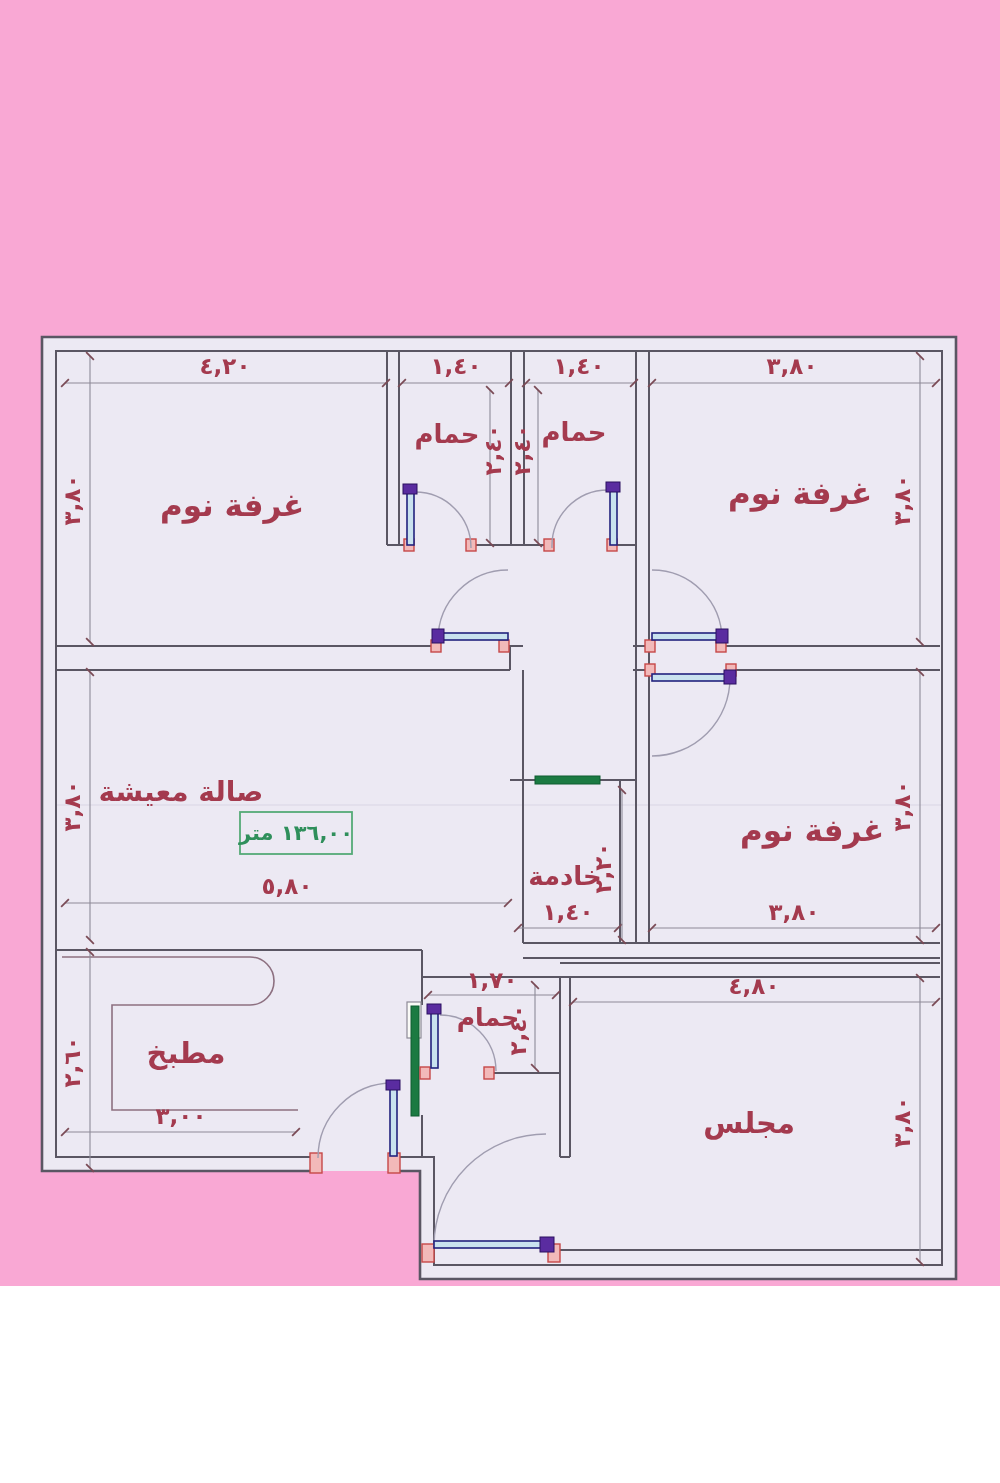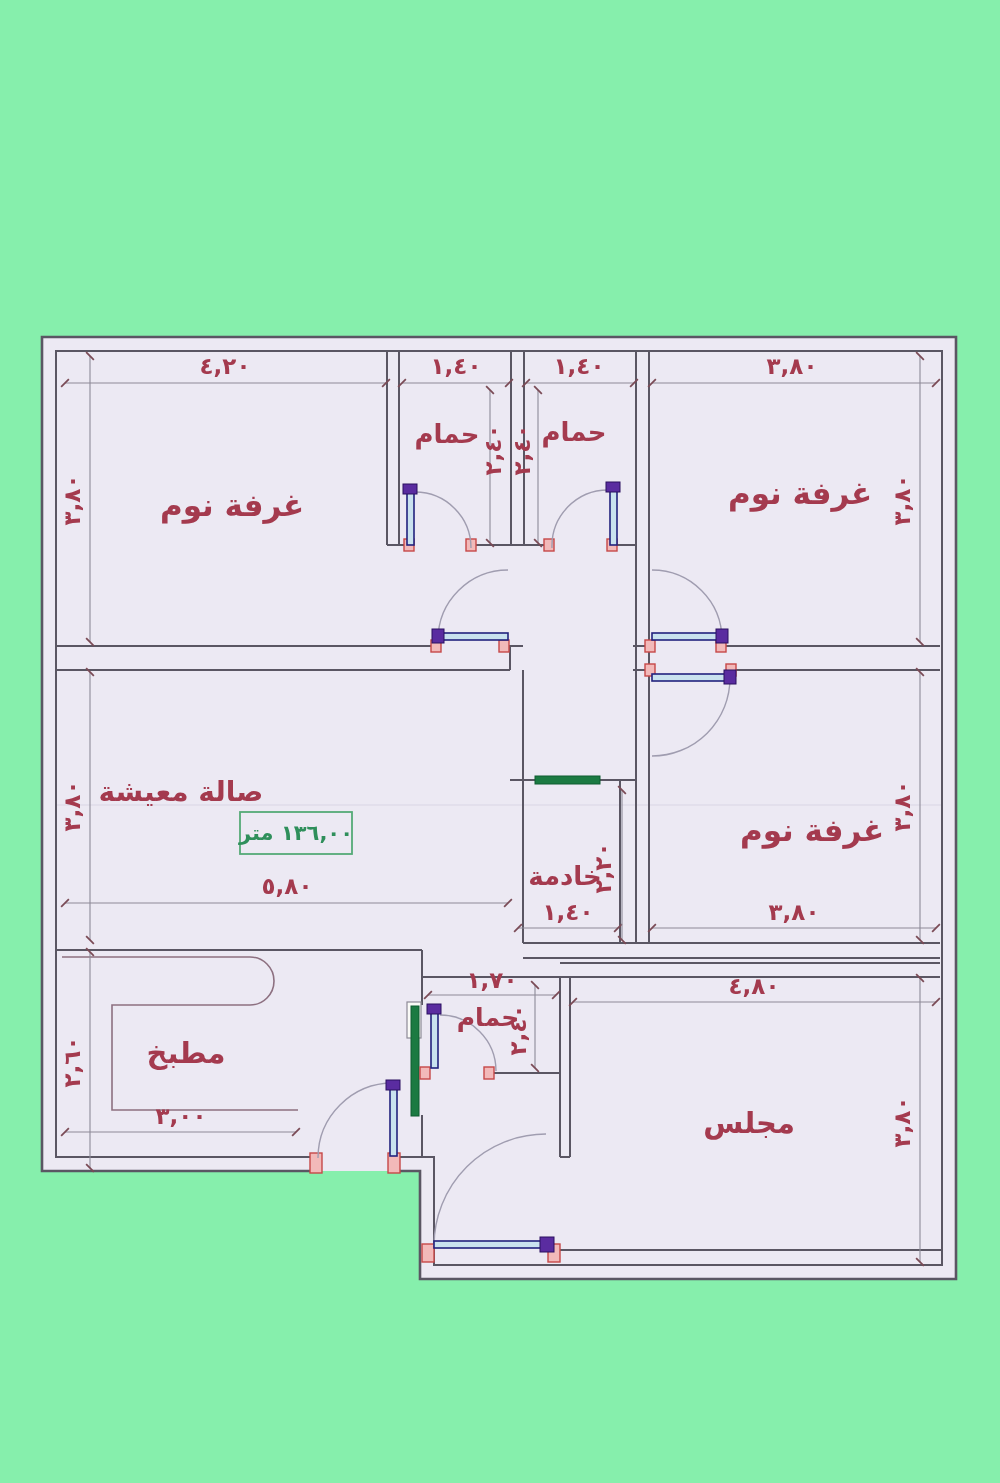--- a/index.html
+++ b/index.html
@@ -1,16 +1,16 @@
 <!DOCTYPE html>
 <html><head>
 <meta charset="utf-8">
 <style>
   html,body{margin:0;padding:0;background:#ffffff;}
-  .stage{position:relative;width:1000px;height:1483px;background:#86efac;overflow:hidden;
+  .stage{position:relative;width:1000px;height:1286px;background:#f9a8d4;overflow:hidden;
          font-family:"DejaVu Sans",sans-serif;}
   svg{position:absolute;left:0;top:0;}
   .wall{stroke:#5a5663;stroke-width:2;fill:none;}
   .wallthick{stroke:#5a5663;stroke-width:2.6;fill:none;}
   .floor{fill:#ece9f3;stroke:none;}
   .dim{stroke:#8d8a97;stroke-width:1.1;fill:none;}
   .guide{stroke:#d9d5e4;stroke-width:1;fill:none;}
   .arc{stroke:#a09db0;stroke-width:1.4;fill:none;}
   .leaf{fill:#c9e2ef;stroke:#22227e;stroke-width:1.6;}
   .cap{fill:#5a2ca0;stroke:#2a1060;stroke-width:1;}

